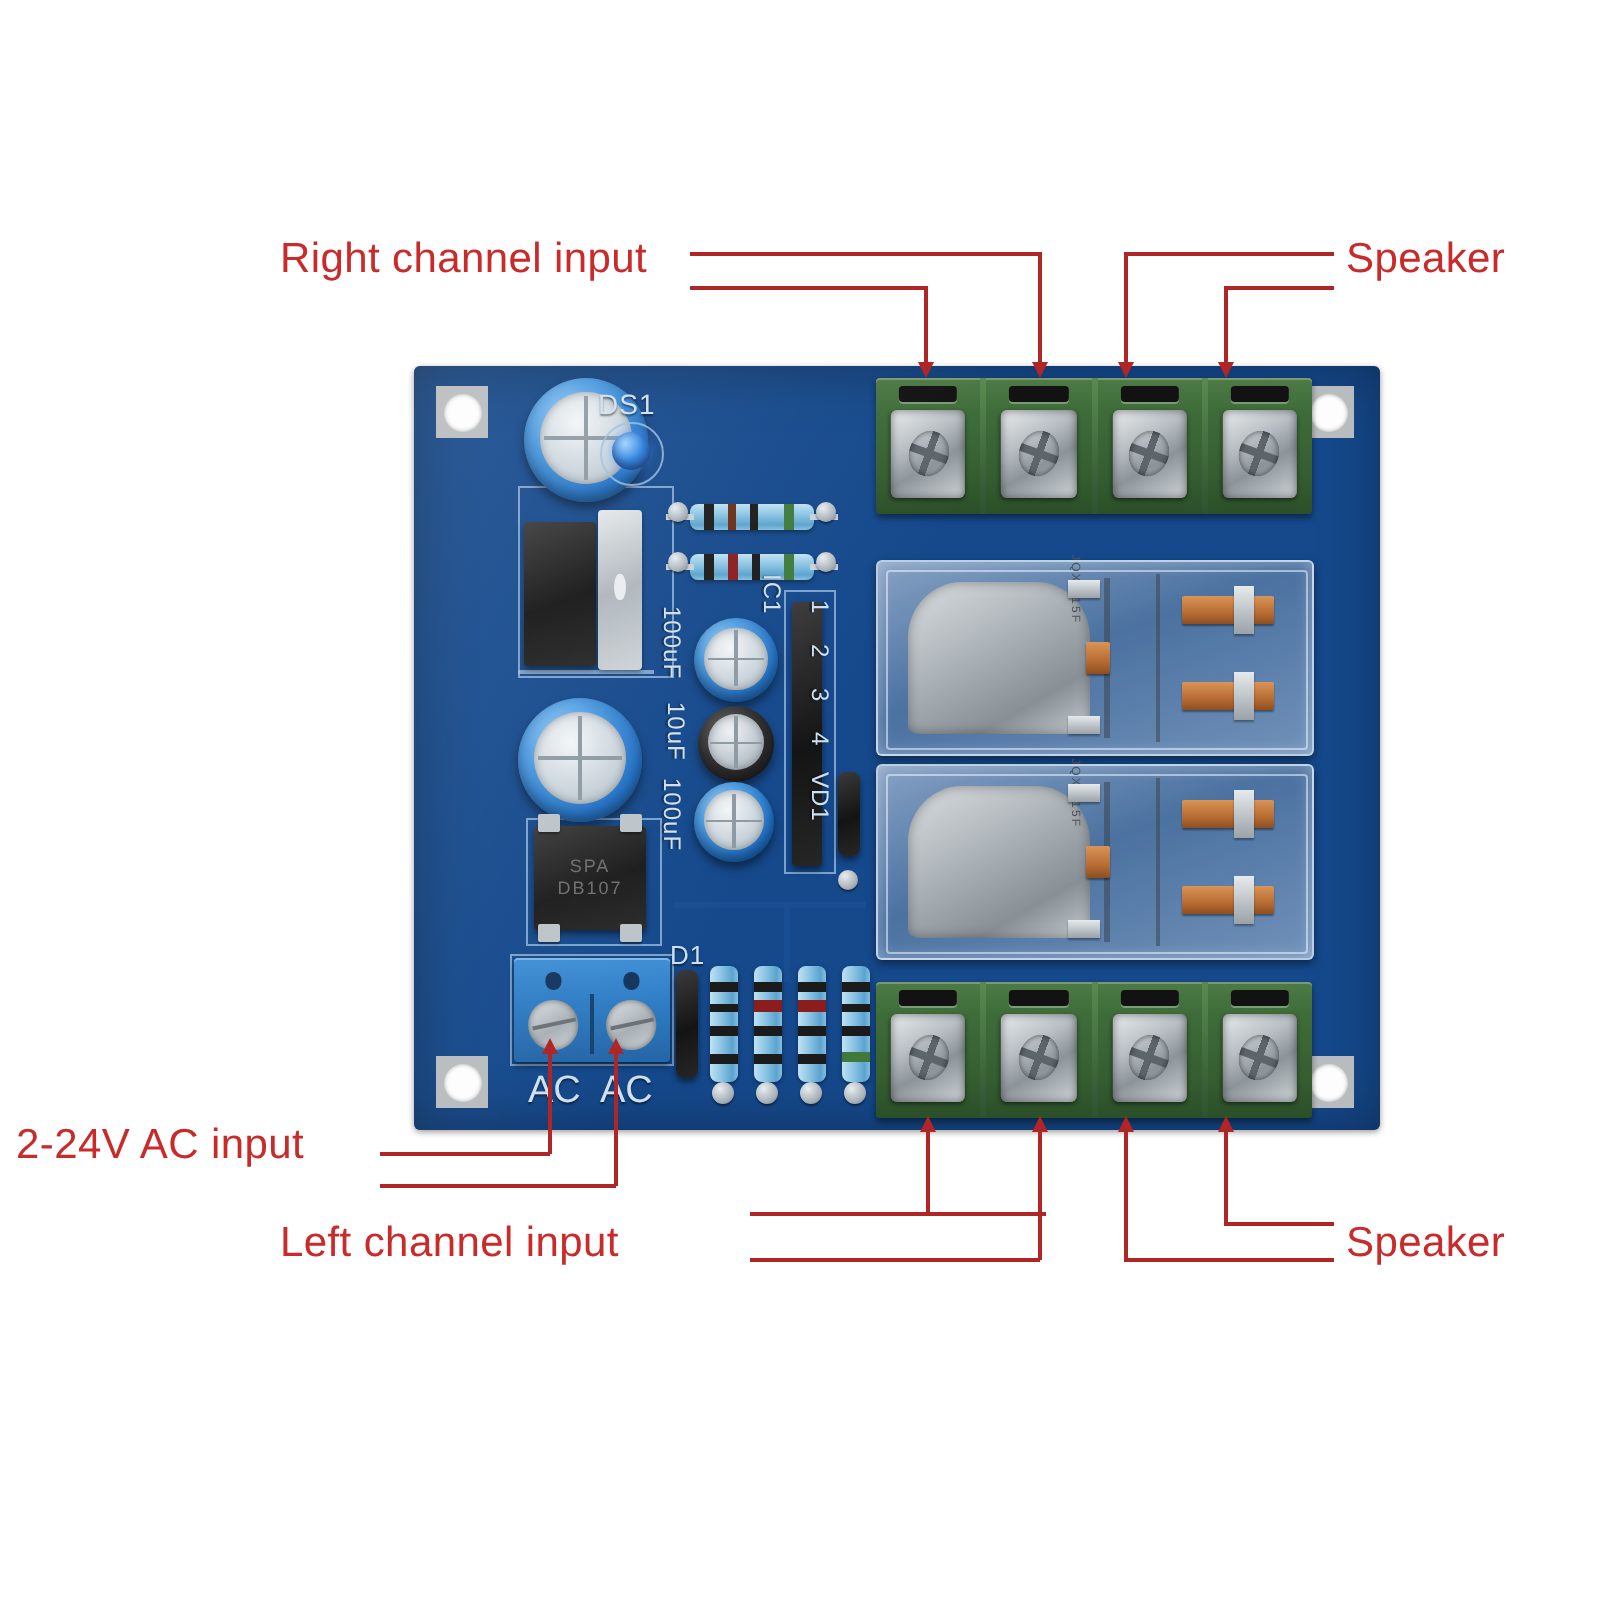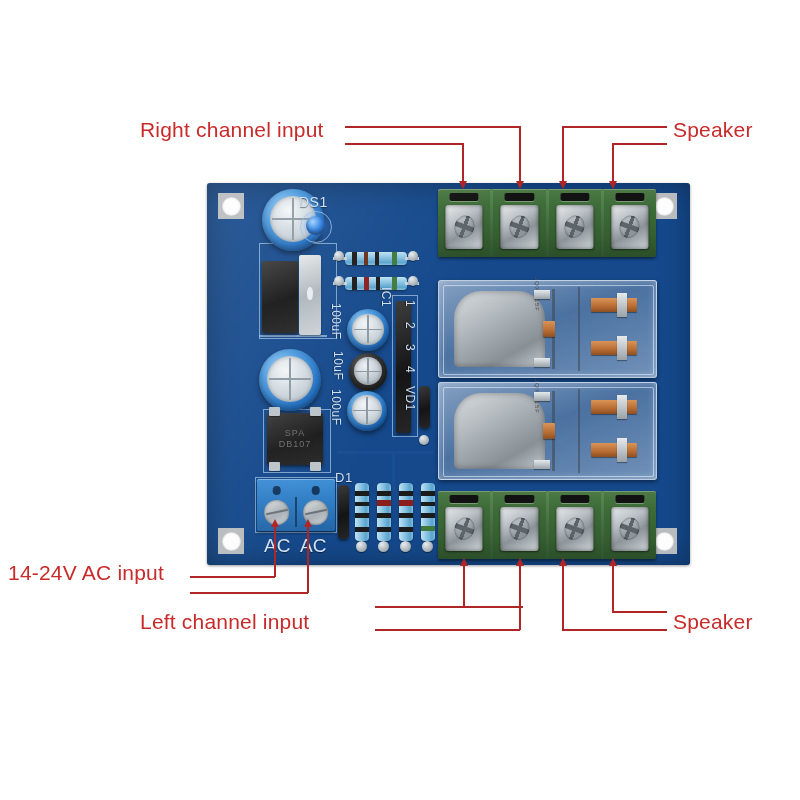--- a/index.html
+++ b/index.html
@@ -367,21 +367,21 @@
 <div class="arrow down" style="left:459px;top:181px;"></div>
 
 <div class="ann" style="left:673px;top:118px;">Speaker</div>
 <div class="lead h" style="left:562px;top:126px;width:105px;"></div>
 <div class="lead v" style="left:562px;top:126px;height:57px;"></div>
 <div class="arrow down" style="left:559px;top:181px;"></div>
 <div class="lead h" style="left:612px;top:143px;width:55px;"></div>
 <div class="lead v" style="left:612px;top:143px;height:40px;"></div>
 <div class="arrow down" style="left:609px;top:181px;"></div>
 
-<div class="ann" style="left:8px;top:561px;">14-24V AC input</div>
+<div class="ann" style="left:8px;top:561px;">2-24V AC input</div>
 <div class="lead h" style="left:190px;top:576px;width:85px;"></div>
 <div class="lead v" style="left:274px;top:527px;height:50px;"></div>
 <div class="arrow up" style="left:271px;top:519px;"></div>
 <div class="lead h" style="left:190px;top:592px;width:118px;"></div>
 <div class="lead v" style="left:307px;top:527px;height:66px;"></div>
 <div class="arrow up" style="left:304px;top:519px;"></div>
 
 <div class="ann" style="left:140px;top:610px;">Left channel input</div>
 <div class="lead h" style="left:375px;top:606px;width:148px;"></div>
 <div class="lead v" style="left:463px;top:565px;height:42px;"></div>

